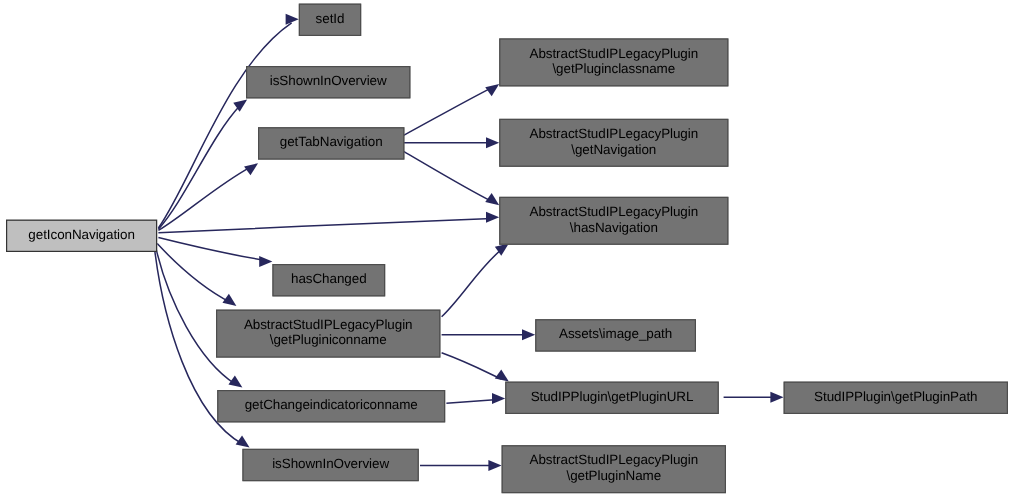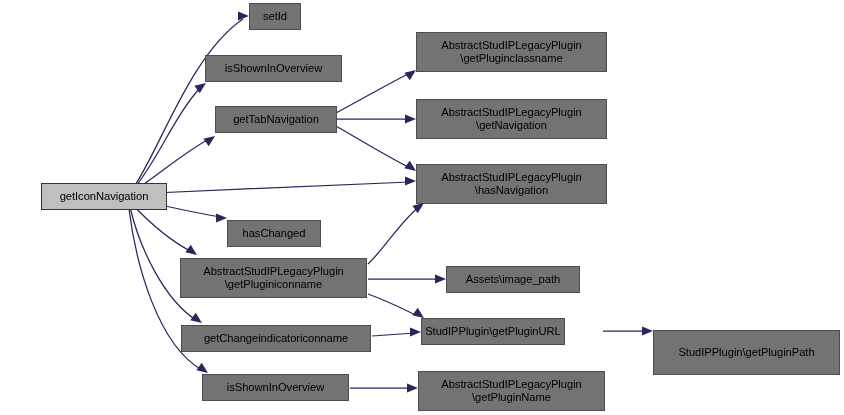--- a/index.html
+++ b/index.html
@@ -116,34 +116,34 @@
       <g>
         <path d="M 350,388 L 412,388" fill="none" stroke="#27275c" stroke-width="1.25"></path>
         <polygon points="418,388 407,392.6 407,383.4" fill="#27275c"></polygon>
       </g>
       <g>
         <path d="M 603,331 L 647,331" fill="none" stroke="#27275c" stroke-width="1.25"></path>
         <polygon points="653,331 642,335.6 642,326.4" fill="#27275c"></polygon>
       </g>
     </svg>
   <div id="node-layer">
-      <div class="node root" style="left: 5px; top: 183px; width: 126px; height: 27px; margin-left: 36px;"><span class="node-label">getIconNavigation</span></div>
+      <div class="node root" style="left: 5px; top: 183px; width: 126px; height: 27px;"><span class="node-label">getIconNavigation</span></div>
       <div class="node" style="left: 249px; top: 3px; width: 52px; height: 27px;"><span class="node-label">setId</span></div>
       <div class="node" style="left: 205px; top: 55px; width: 137px; height: 27px;"><span class="node-label">isShownInOverview</span></div>
       <div class="node" style="left: 215px; top: 106px; width: 122px; height: 27px;"><span class="node-label">getTabNavigation</span></div>
       <div class="node" style="left: 416px; top: 32px; width: 191px; height: 40px;"><span class="node-label">AbstractStudIPLegacyPlugin
 \getPluginclassname</span></div>
       <div class="node" style="left: 416px; top: 99px; width: 191px; height: 40px;"><span class="node-label">AbstractStudIPLegacyPlugin
 \getNavigation</span></div>
       <div class="node" style="left: 416px; top: 164px; width: 191px; height: 40px;"><span class="node-label">AbstractStudIPLegacyPlugin
 \hasNavigation</span></div>
       <div class="node" style="left: 227px; top: 208px; width: 94px; height: 27px; margin-top: 12px;"><span class="node-label">hasChanged</span></div>
       <div class="node" style="left: 180px; top: 258px; width: 187px; height: 40px;"><span class="node-label">AbstractStudIPLegacyPlugin
 \getPluginiconname</span></div>
       <div class="node" style="left: 446px; top: 266px; width: 134px; height: 27px;"><span class="node-label">Assets\image_path</span></div>
-      <div class="node" style="left: 421px; top: 318px; width: 144px; height: 27px;"><span class="node-label">StudIPPlugin\getPluginURL</span></div>
+      <div class="node" style="left: 421px; top: 318px; width: 178px; height: 27px;"><span class="node-label">StudIPPlugin\getPluginURL</span></div>
       <div class="node" style="left: 181px; top: 325px; width: 190px; height: 27px;"><span class="node-label">getChangeindicatoriconname</span></div>
       <div class="node" style="left: 202px; top: 374px; width: 147px; height: 27px;"><span class="node-label">isShownInOverview</span></div>
       <div class="node" style="left: 418px; top: 371px; width: 187px; height: 40px;"><span class="node-label">AbstractStudIPLegacyPlugin
 \getPluginName</span></div>
-      <div class="node" style="left: 653px; top: 318px; width: 187px; height: 45px; margin-top: 12px;"><span class="node-label">StudIPPlugin\getPluginPath</span></div>
+      <div class="node" style="left: 653px; top: 318px; width: 187px; height: 27px;"><span class="node-label">StudIPPlugin\getPluginPath</span></div>
     </div>
 </div>
 
 </body></html>

